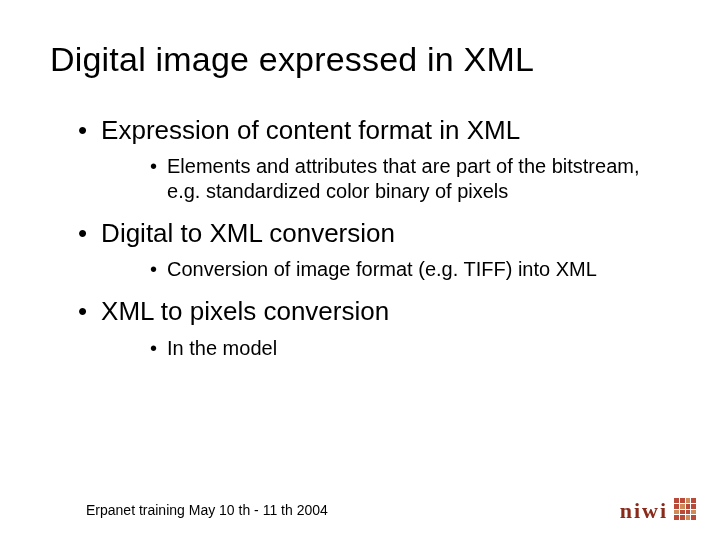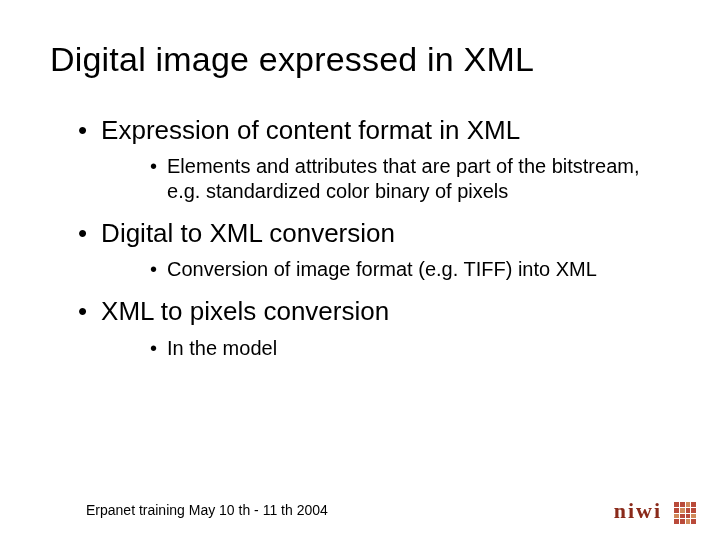--- a/index.html
+++ b/index.html
@@ -66,22 +66,22 @@
     left: 50px;
     bottom: 22px;
     font-size: 14px;
     margin-left: 36px;
   }
   .logo {
     position: absolute;
     right: 24px;
     bottom: 16px;
     display: flex;
-    align-items: flex-end;
-    gap: 12px;
+    align-items: flex-start;
+    gap: 6px;
   }
   .logo .glyph {
     width: 22px;
     height: 22px;
     display: grid;
     grid-template-columns: repeat(4, 1fr);
     grid-template-rows: repeat(4, 1fr);
     gap: 1px;
   }
   .logo .glyph div {

